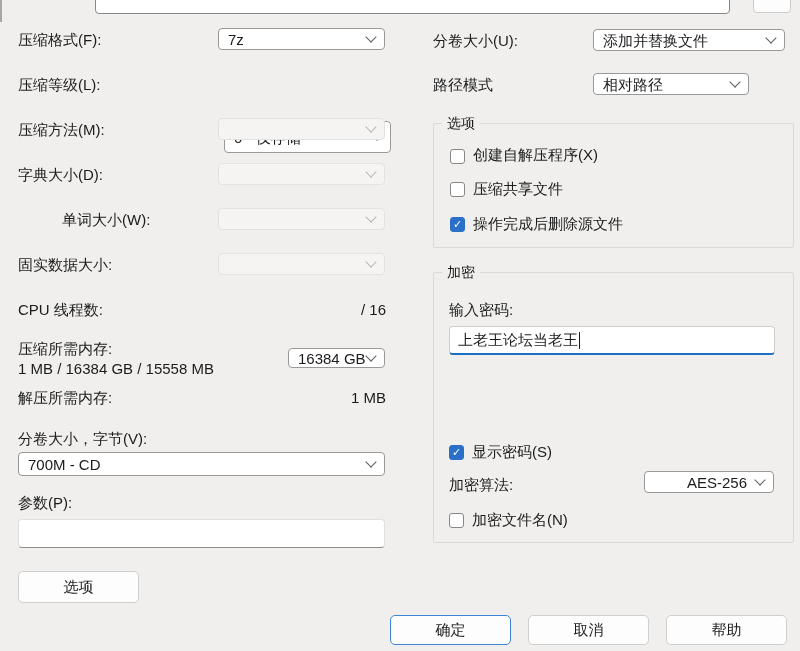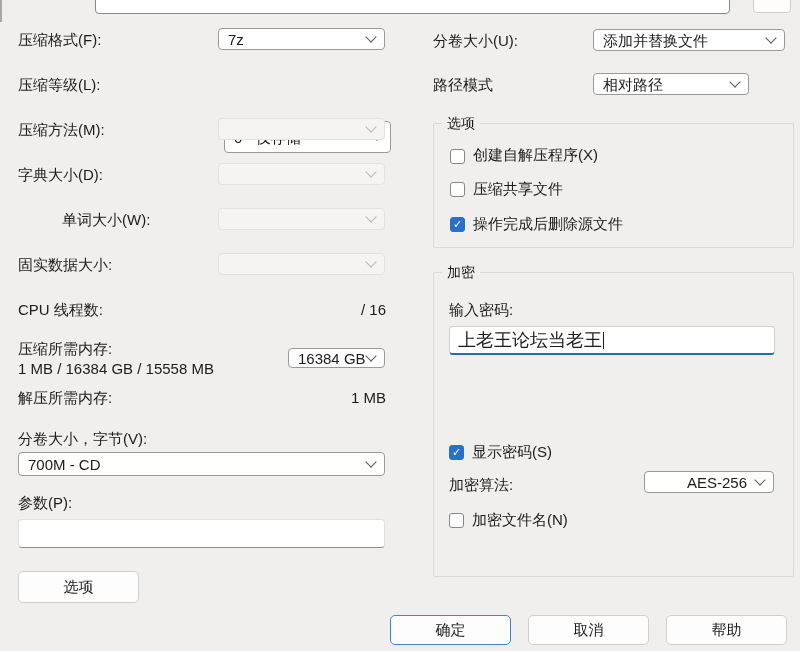--- a/index.html
+++ b/index.html
@@ -21,21 +21,21 @@
   }
   .combo .chev{position:absolute; right:9px; top:50%; width:8px; height:8px; margin-top:-6px;}
   .chev::before{content:""; position:absolute; left:0; top:0; width:7px; height:7px;
     border-right:1.6px solid #5f5d5b; border-bottom:1.6px solid #5f5d5b; transform:rotate(45deg);}
   .combo.disabled{background:#f5f4f3; border-color:#e4e2e0; color:#a6a4a2;}
   .combo.disabled .chev::before{border-color:#b9b7b5;}
 
   
   .textbox{
     position:absolute; background:#fff; border:1px solid #e2e0de; border-bottom:1px solid #8f8d8b;
-    border-radius:4px; display:flex; align-items:center; padding:0 8px; font-size:18px;
+    border-radius:4px; display:flex; align-items:center; padding:0 8px; font-size:15px;
   }
   .textbox.focused{border-color:#d0cecd; border-bottom:2px solid #1b6ec2;}
   .caret{display:inline-block; width:1px; height:17px; background:#1b1b1b; margin-left:1px;}
 
   
   .group{position:absolute; border:1px solid var(--group-border); border-radius:2px;}
   .group>.legend{position:absolute; top:-9px; left:8px; background:var(--bg); padding:0 5px; font-size:14px; line-height:17px;}
 
   
   .checkrow{position:absolute; display:flex; align-items:center; gap:8px;}
@@ -150,21 +150,21 @@
     <div class="checkrow" style="left:16px; top:56px;">
       <span class="checkbox"></span>
       <span class="label">压缩共享文件</span>
     </div>
     <div class="checkrow" style="left:16px; top:91px;">
       <span class="checkbox checked"></span>
       <span class="label">操作完成后删除源文件</span>
     </div>
   </div>
 
-  <div class="group" style="left:433px; top:272px; width:361px; height:305px;">
+  <div class="group" style="left:433px; top:272px; width:361px; height:271px;">
     <div class="legend">加密</div>
 
     <div class="abs label" style="left:15px; top:28px;">输入密码:</div>
     <div class="textbox focused" style="left:15px; top:53px; width:326px; height:29px;">
       <span>上老王论坛当老王</span>
         <span class="caret"></span>
     </div>
 
     <div class="checkrow" style="left:15px; top:170px;">
       <span class="checkbox checked"></span>

